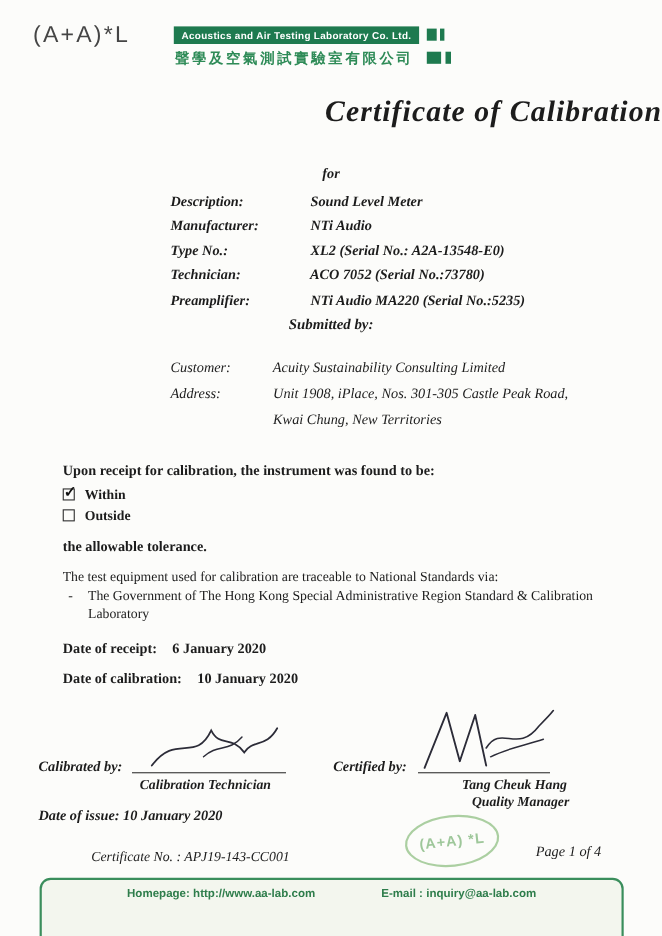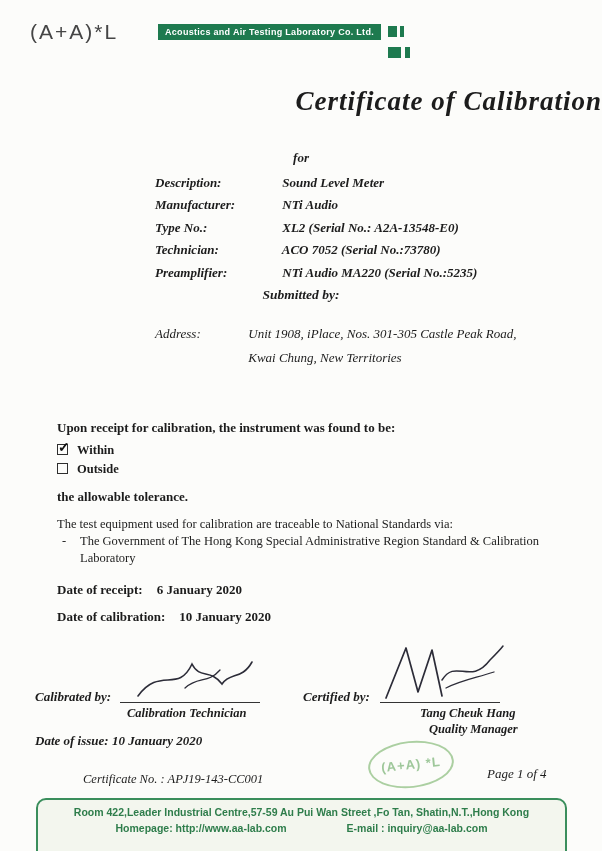--- a/index.html
+++ b/index.html
@@ -93,20 +93,21 @@
 <body>
 
 <div class="page">
 
   <div class="abs logo">(A+A)*L</div>
   <div class="abs banner">Acoustics and Air Testing Laboratory Co. Ltd.</div>
   <span class="mark m1"></span>
   <span class="mark m2"></span>
   <span class="mark m3"></span>
   <span class="mark m4"></span>
+  <div class="abs company-zh">聲學及空氣測試實驗室有限公司</div>
 
   <div class="abs title">Certificate of Calibration</div>
   <div class="abs for-label">for</div>
 
   <div class="abs specs">
     <div class="spec-row">
       <span class="spec-label">Description:</span>
       <span>Sound Level Meter</span>
     </div>
     <div class="spec-row">
@@ -123,20 +124,24 @@
     </div>
     <div class="spec-row">
       <span class="spec-label">Preamplifier:</span>
       <span>NTi Audio MA220 (Serial No.:5235)</span>
     </div>
   </div>
 
   <div class="abs submitted">Submitted by:</div>
 
   <div class="abs customer">
+    <div class="row">
+      <span class="cust-label">Customer:</span>
+      <span>Acuity Sustainability Consulting Limited</span>
+    </div>
     <div class="row">
       <span class="cust-label">Address:</span>
       <span>Unit 1908, iPlace, Nos. 301-305 Castle Peak Road,</span>
     </div>
     <div class="row">
       <span class="cust-label"></span>
       <span>Kwai Chung, New Territories</span>
     </div>
   </div>
 
@@ -188,19 +193,18 @@
 
   <div class="abs stamp">(A+A) *L</div>
 
   <div class="abs cert-no">
     <span>Certificate No. :</span>
     <span>APJ19-143-CC001</span>
   </div>
   <div class="abs page-label">Page 1 of 4</div>
 
   <div class="abs footer">
-    <div>Room 422,Leader Industrial Centre,57-59 Au Pui Wan Street ,Fo Tan, Shatin,N.T.,Hong Kong</div>
     <div>
       <span>Homepage: http://www.aa-lab.com</span><span class="gap"></span><span>E-mail : inquiry@aa-lab.com</span>
     </div>
   </div>
 
 </div>
 
 </body></html>

